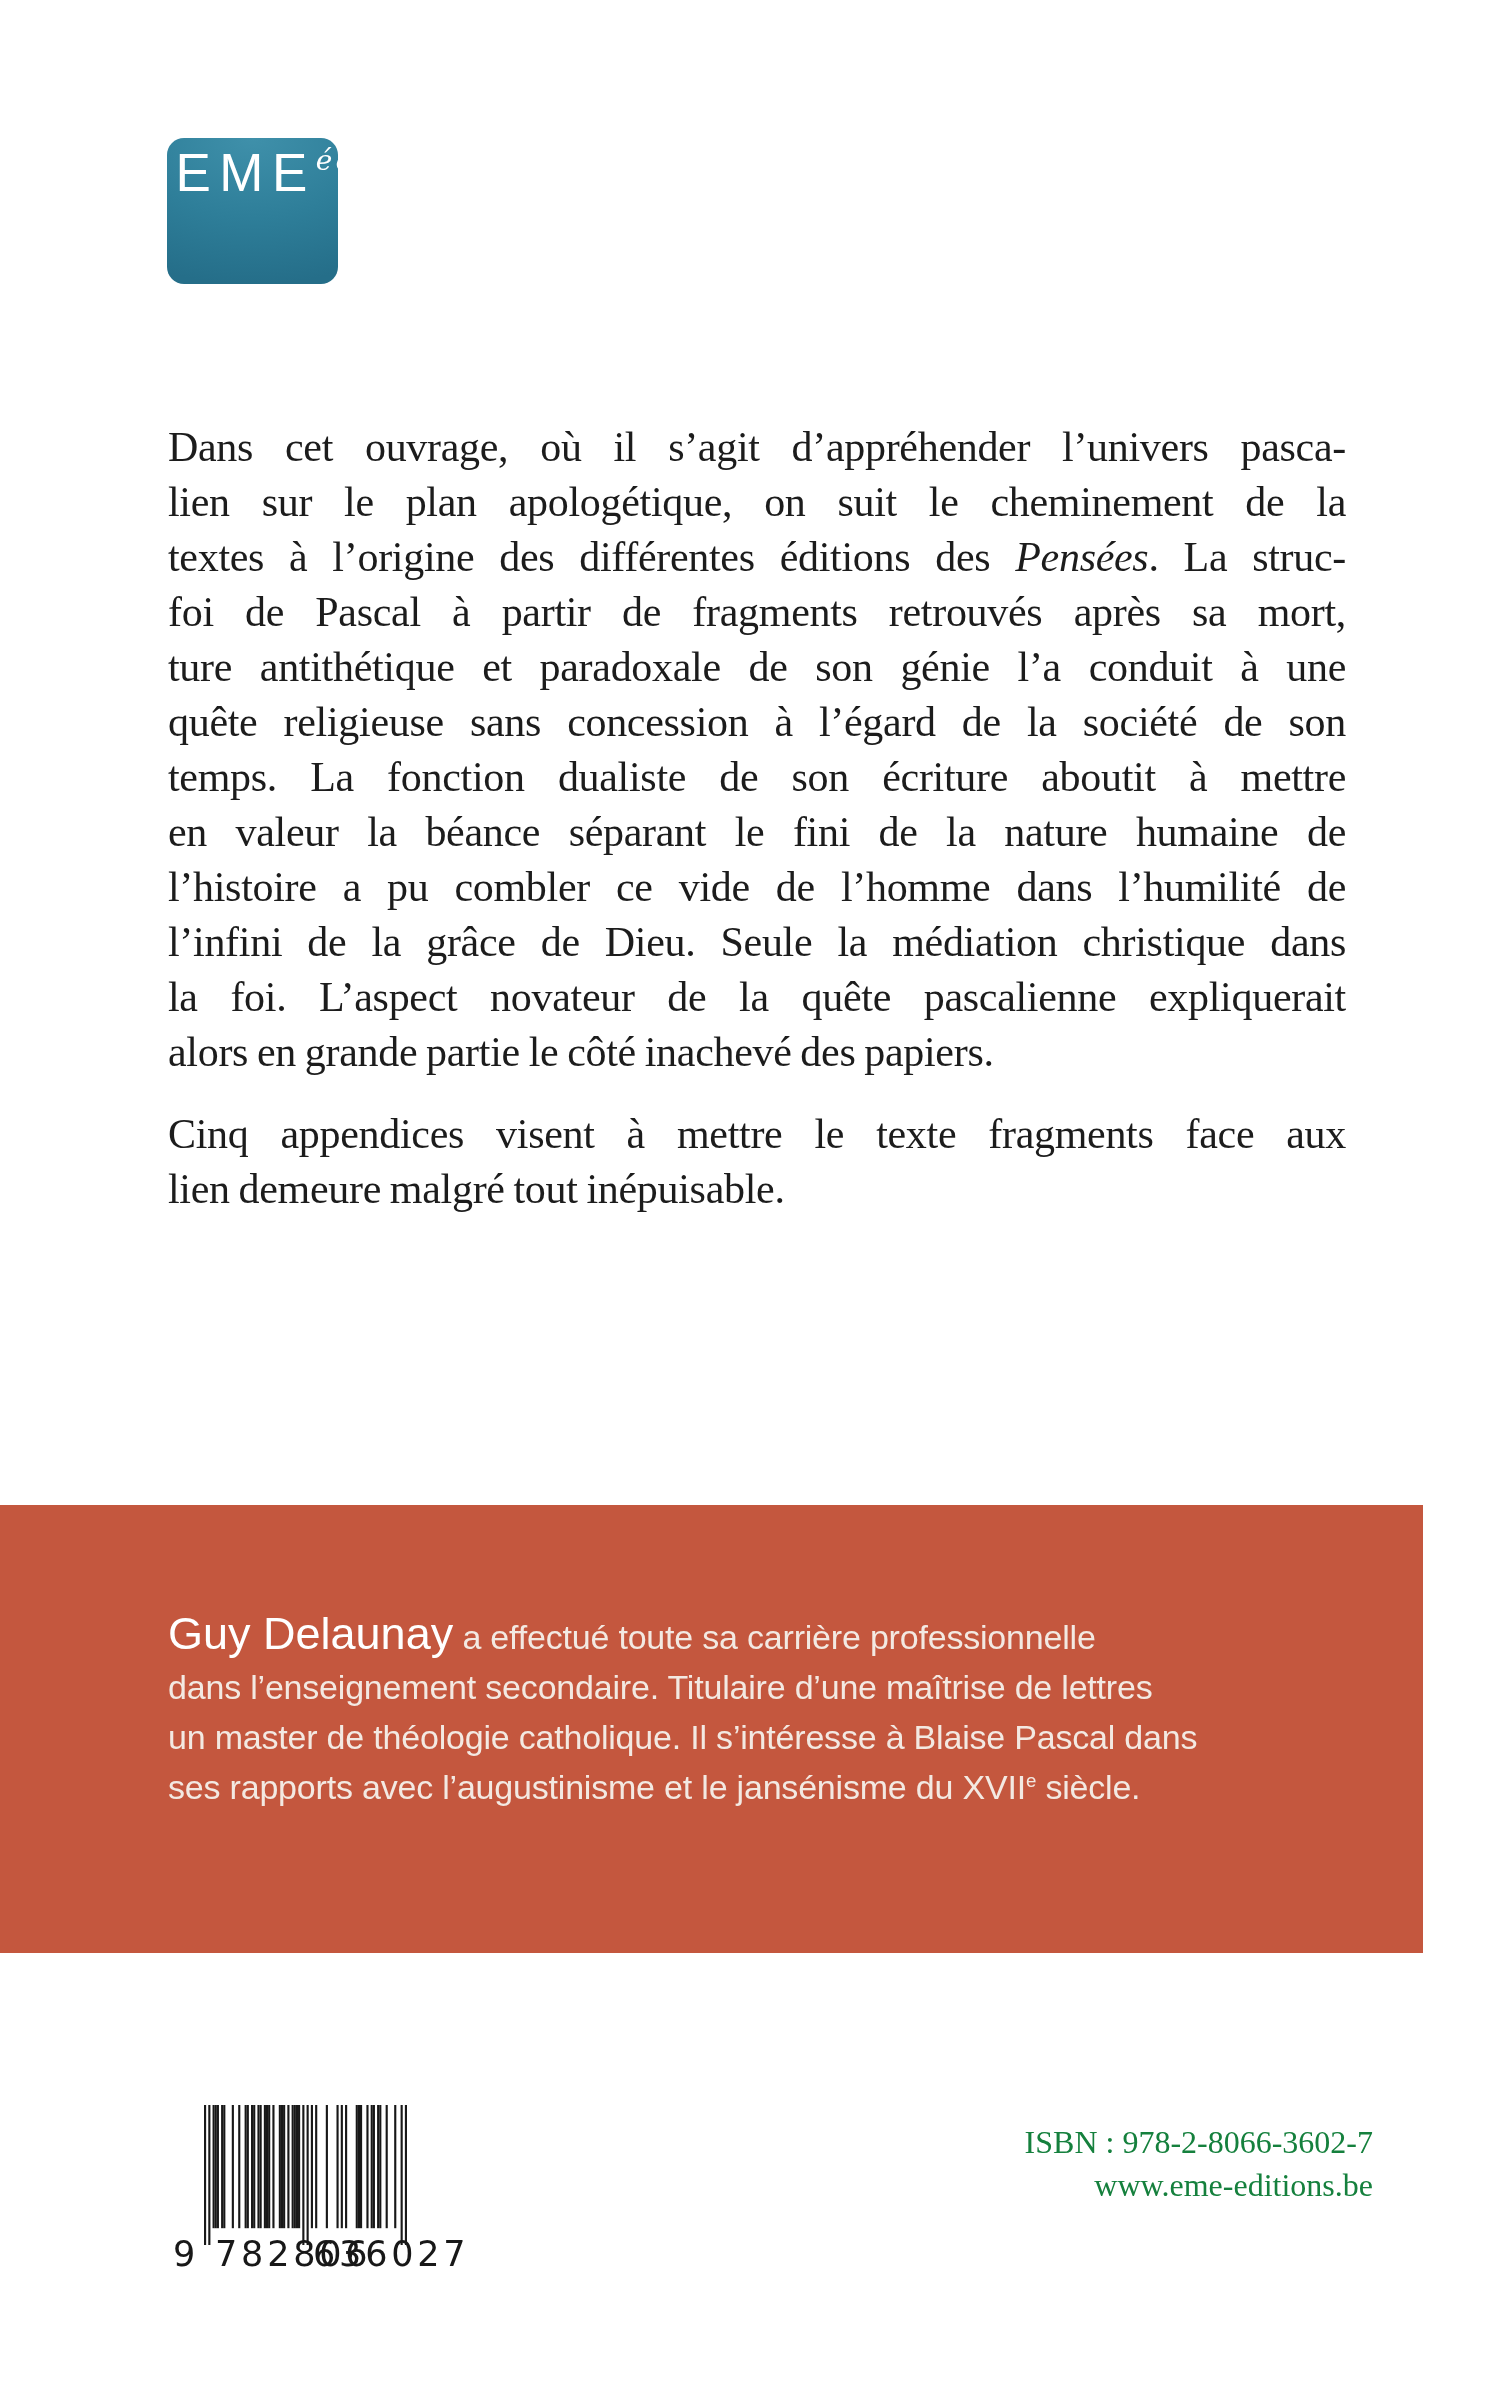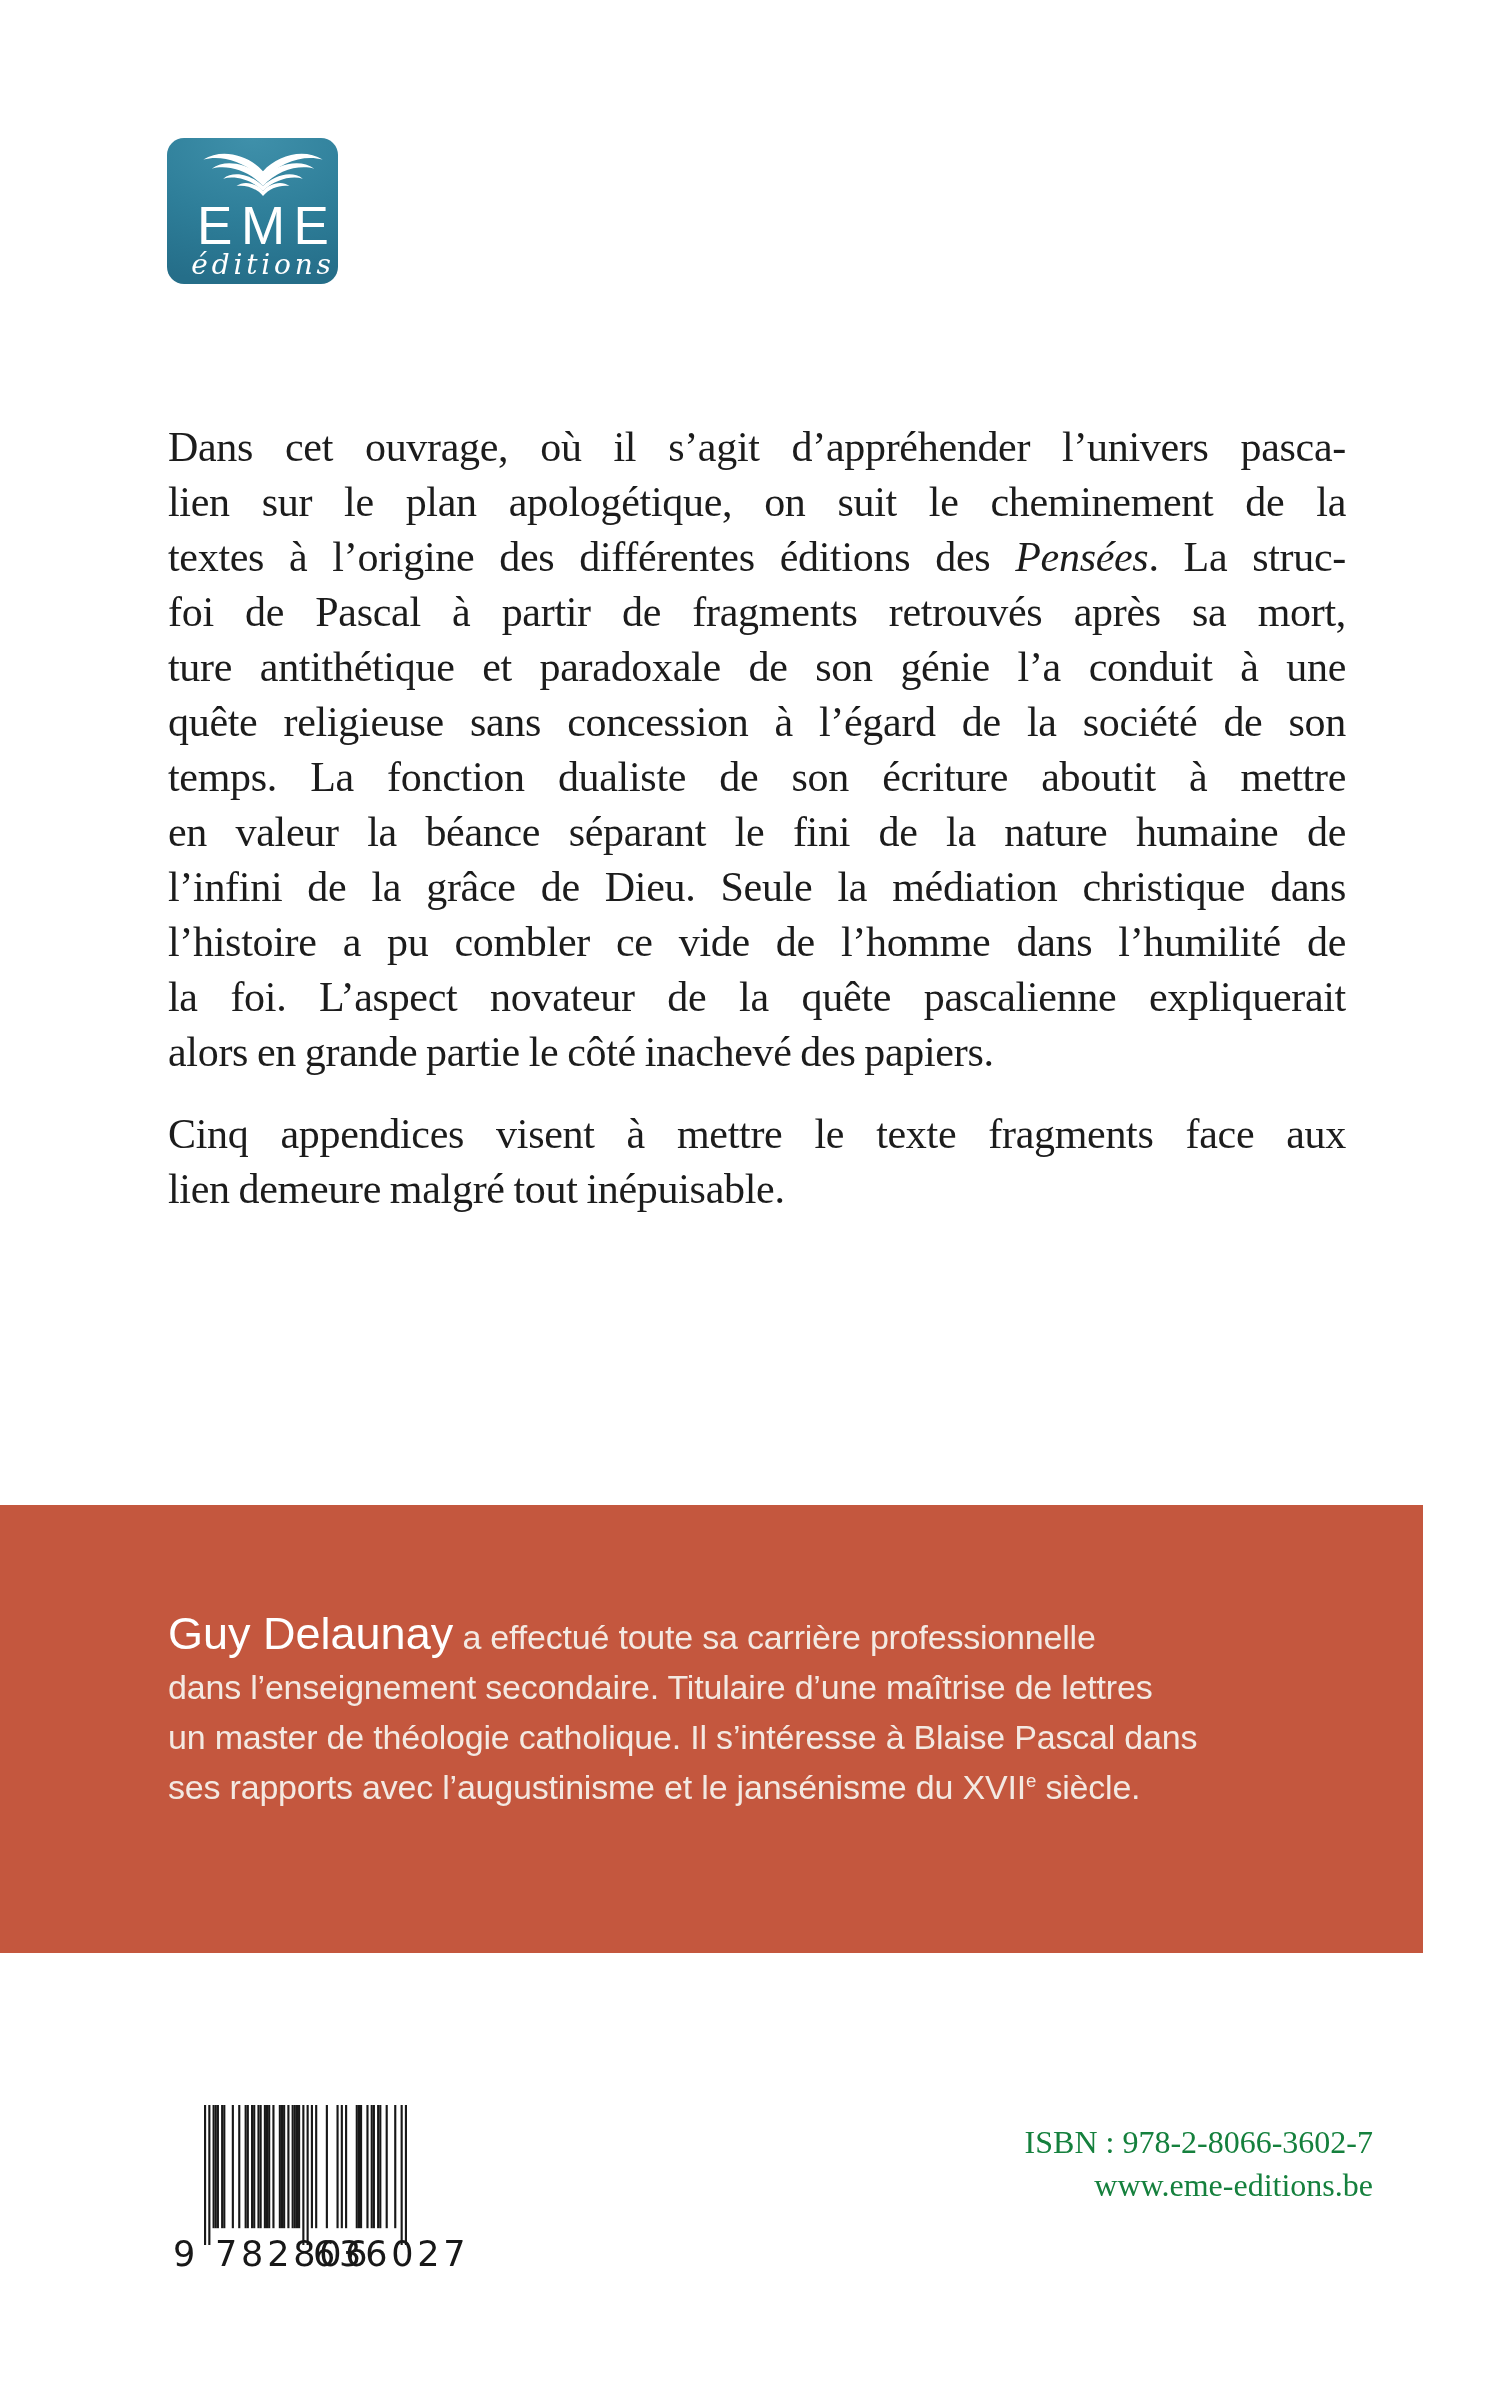--- a/index.html
+++ b/index.html
@@ -6,22 +6,22 @@
   .page{
     position:relative;width:1508px;height:2402px;background:#ffffff;
     overflow:hidden;font-family:"Liberation Serif","DejaVu Serif",serif;
   }
 
   
   .logo{
     position:absolute;left:167px;top:138px;width:171px;height:146px;
     border-radius:17px;
     background:radial-gradient(130% 100% at 50% 0%, #3f90aa 0%, #2e7e99 55%, #256e89 100%);
-    display:flex;flex-direction:column;align-items:center;justify-content:flex-start;
-    padding-top:9.5px;box-sizing:border-box;padding-left:21px;
+    display:flex;flex-direction:row;align-items:flex-start;justify-content:flex-start;
+    padding-top:9.5px;box-sizing:border-box;
   }
   .logo svg{display:block;width:140px;height:53px;}
   .logo-name{
     font-family:"Liberation Sans","DejaVu Sans",sans-serif;
     color:#ffffff;font-size:53px;line-height:53px;font-weight:400;
     letter-spacing:8.5px;padding-left:8.5px;margin-top:-1.9px;
   }
   .logo-tagline{
     font-family:"DejaVu Serif",serif;font-style:italic;
     color:#ffffff;font-size:28px;line-height:32px;letter-spacing:3.8px;margin-top:-2.8px;
@@ -97,22 +97,22 @@
   <div class="synopsis" style="color: rgb(28, 28, 28);">
     <div class="syn-par1">
         <div class="syn-line">Dans cet ouvrage, où il s’agit d’appréhender l’univers pasca-</div>
         <div class="syn-line">lien sur le plan apologétique, on suit le cheminement de la</div>
         <div class="syn-line">textes à l’origine des différentes éditions des <i>Pensées</i>. La struc-</div>
         <div class="syn-line">foi de Pascal à partir de fragments retrouvés après sa mort,</div>
         <div class="syn-line">ture antithétique et paradoxale de son génie l’a conduit à une</div>
         <div class="syn-line">quête religieuse sans concession à l’égard de la société de son</div>
         <div class="syn-line">temps. La fonction dualiste de son écriture aboutit à mettre</div>
         <div class="syn-line">en valeur la béance séparant le fini de la nature humaine de</div>
+        <div class="syn-line">l’histoire a pu combler ce vide de l’homme dans l’humilité de</div>
         <div class="syn-line">l’infini de la grâce de Dieu. Seule la médiation christique dans</div>
-        <div class="syn-line">l’histoire a pu combler ce vide de l’homme dans l’humilité de</div>
         <div class="syn-line">la foi. L’aspect novateur de la quête pascalienne expliquerait</div>
         <div class="syn-line last">alors en grande partie le côté inachevé des papiers.</div>
       </div>
     <div class="syn-par2">
         <div class="syn-line">Cinq appendices visent à mettre le texte fragments face aux</div>
         <div class="syn-line last">lien demeure malgré tout inépuisable.</div>
       </div>
   </div>
 
   <div class="band" style="background: rgb(196, 87, 62);">

